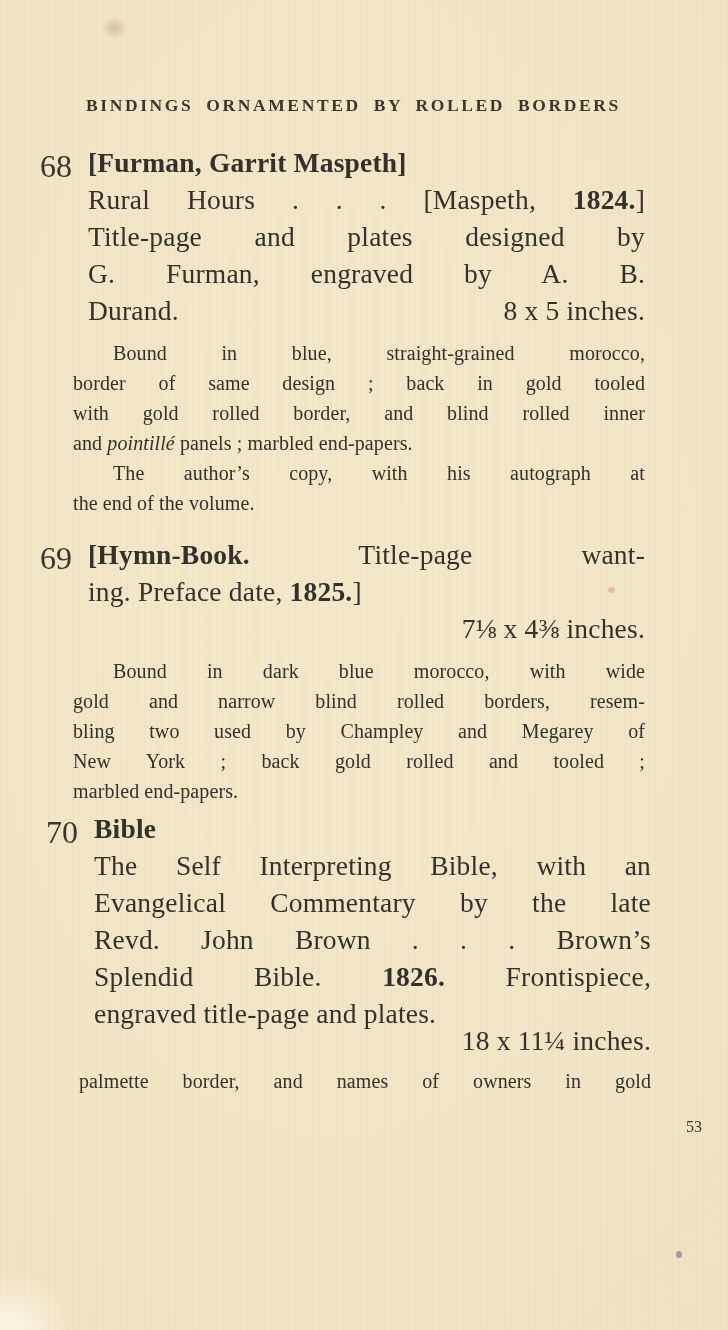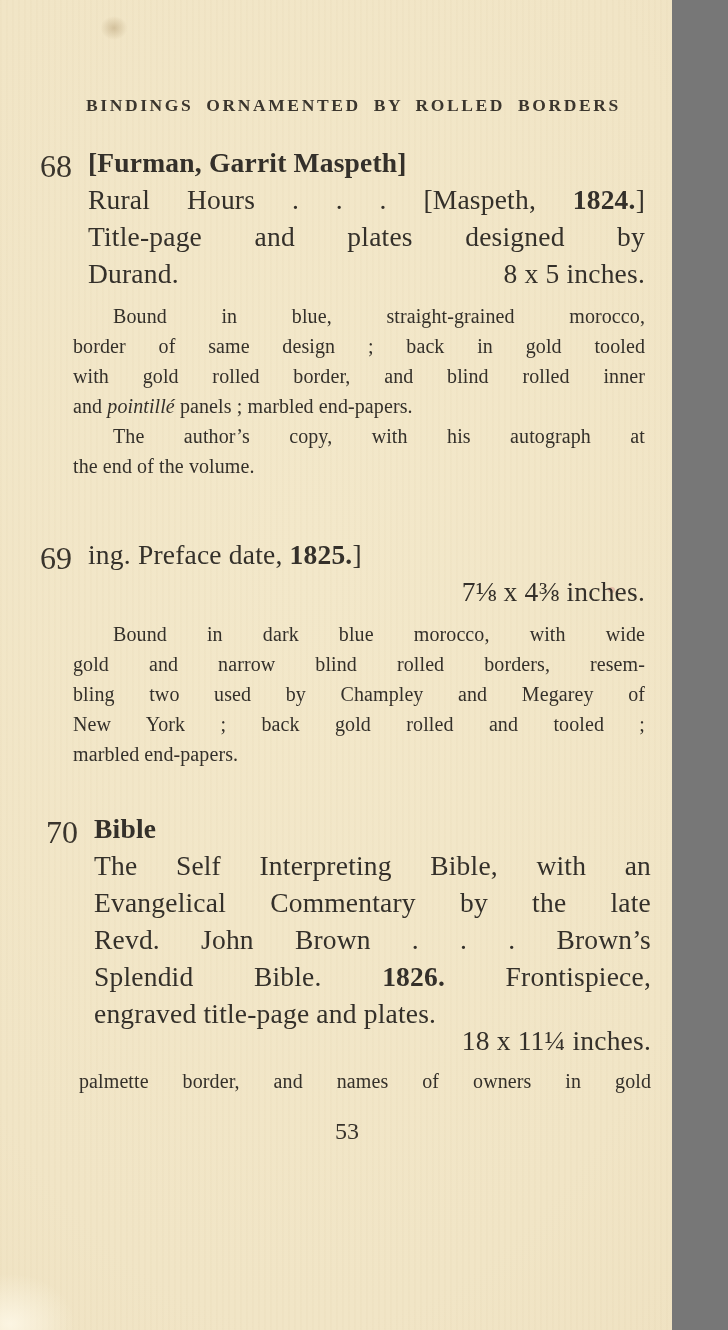--- a/index.html
+++ b/index.html
@@ -1,17 +1,17 @@
 <!DOCTYPE html>
 <html><head>
 <meta charset="utf-8">
 <style>
   html,body { margin:0; padding:0; background:#777; }
   .page {
-    position:relative; width:672px; height:1330px; overflow:hidden;
+    position:relative; width:728px; height:1330px; overflow:hidden;
     background:
       radial-gradient(90px 70px at 10px 1324px, rgba(252,246,228,0.95), rgba(252,246,228,0) 72%),
       repeating-linear-gradient(90deg, rgba(150,115,60,0.025) 0 2px, rgba(150,115,60,0) 2px 6px),
       radial-gradient(130% 115% at 46% 42%, #f3e8ca 0%, #f1e5c6 50%, #eee0bf 78%, #e7d7b2 100%);
     font-family:"Liberation Serif","DejaVu Serif",serif;
     color:#34302a;
   }
   .stain   { position:absolute; left:96px;  top:12px;   width:36px; height:32px; border-radius:50%;
              background:radial-gradient(closest-side, rgba(166,140,95,0.40), rgba(166,140,95,0) 75%); }
   .speck-a { position:absolute; left:676px; top:1251px; width:6px; height:7px; border-radius:50%; background:rgba(116,92,118,0.55); }
@@ -38,57 +38,59 @@
 
   .desc { margin-left:-15px; margin-top:9px; font-size:20px; line-height:30px; letter-spacing:0.1px; }
   .desc .ind { text-indent:40px; }
   .desc .p2  { margin-top:0; }
 
   .e68 { top:144px; }
   .e69 { top:536px; }
   .e70 { top:810px;margin-left:6px; }
   .szline-70 { margin-top:-7px; line-height:32px; }
 
-  .page-number { position:absolute; left:4px; top:1118px; width:686px; text-align:center; font-size:24px; color:#38332c; }
+  .page-number { position:absolute; left:16px; top:1118px; width:686px; text-align:right; font-size:16px; color:#38332c; }
 </style>
 </head>
 <body>
 
 <div class="page">
 
   <div class="stain"></div>
   <div class="speck-a"></div>
   <div class="speck-b"></div>
 
   <div class="running-head">BINDINGS ORNAMENTED BY ROLLED BORDERS</div>
 
   <section class="entry e68">
     <div class="num">68</div>
     <div class="body">
       <div class="big left"><span class="b">[Furman, Garrit Maspeth]</span></div>
       <div class="big l"><span>Rural Hours . . . [Maspeth, </span><span class="b">1824.</span><span>]</span></div>
       <div class="big l">Title-page and plates designed by</div>
+      <div class="big l">G. Furman, engraved by A. B.</div>
       <div class="big split">
           <span>Durand.</span>
           <span>8 x 5 inches.</span>
         </div>
       <div class="desc">
         <div class="l ind">Bound in blue, straight-grained morocco,</div>
         <div class="l">border of same design ; back in gold tooled</div>
         <div class="l">with gold rolled border, and blind rolled inner</div>
         <div class="left"><span>and </span><span class="i">pointillé</span><span> panels ; marbled end-papers.</span></div>
         <div class="l ind p2">The author’s copy, with his autograph at</div>
         <div class="left">the end of the volume.</div>
       </div>
     </div>
   </section>
 
   <section class="entry e69">
     <div class="num">69</div>
     <div class="body">
+      <div class="big l"><span class="b">[Hymn-Book.</span><span> Title-page want-</span></div>
       <div class="big left"><span>ing. Preface date, </span><span class="b">1825.</span><span>]</span></div>
       <div class="big right">7⅛ x 4⅜ inches.</div>
       <div class="desc">
         <div class="l ind">Bound in dark blue morocco, with wide</div>
         <div class="l">gold and narrow blind rolled borders, resem-</div>
         <div class="l">bling two used by Champley and Megarey of</div>
         <div class="l">New York ; back gold rolled and tooled ;</div>
         <div class="left">marbled end-papers.</div>
       </div>
     </div>

